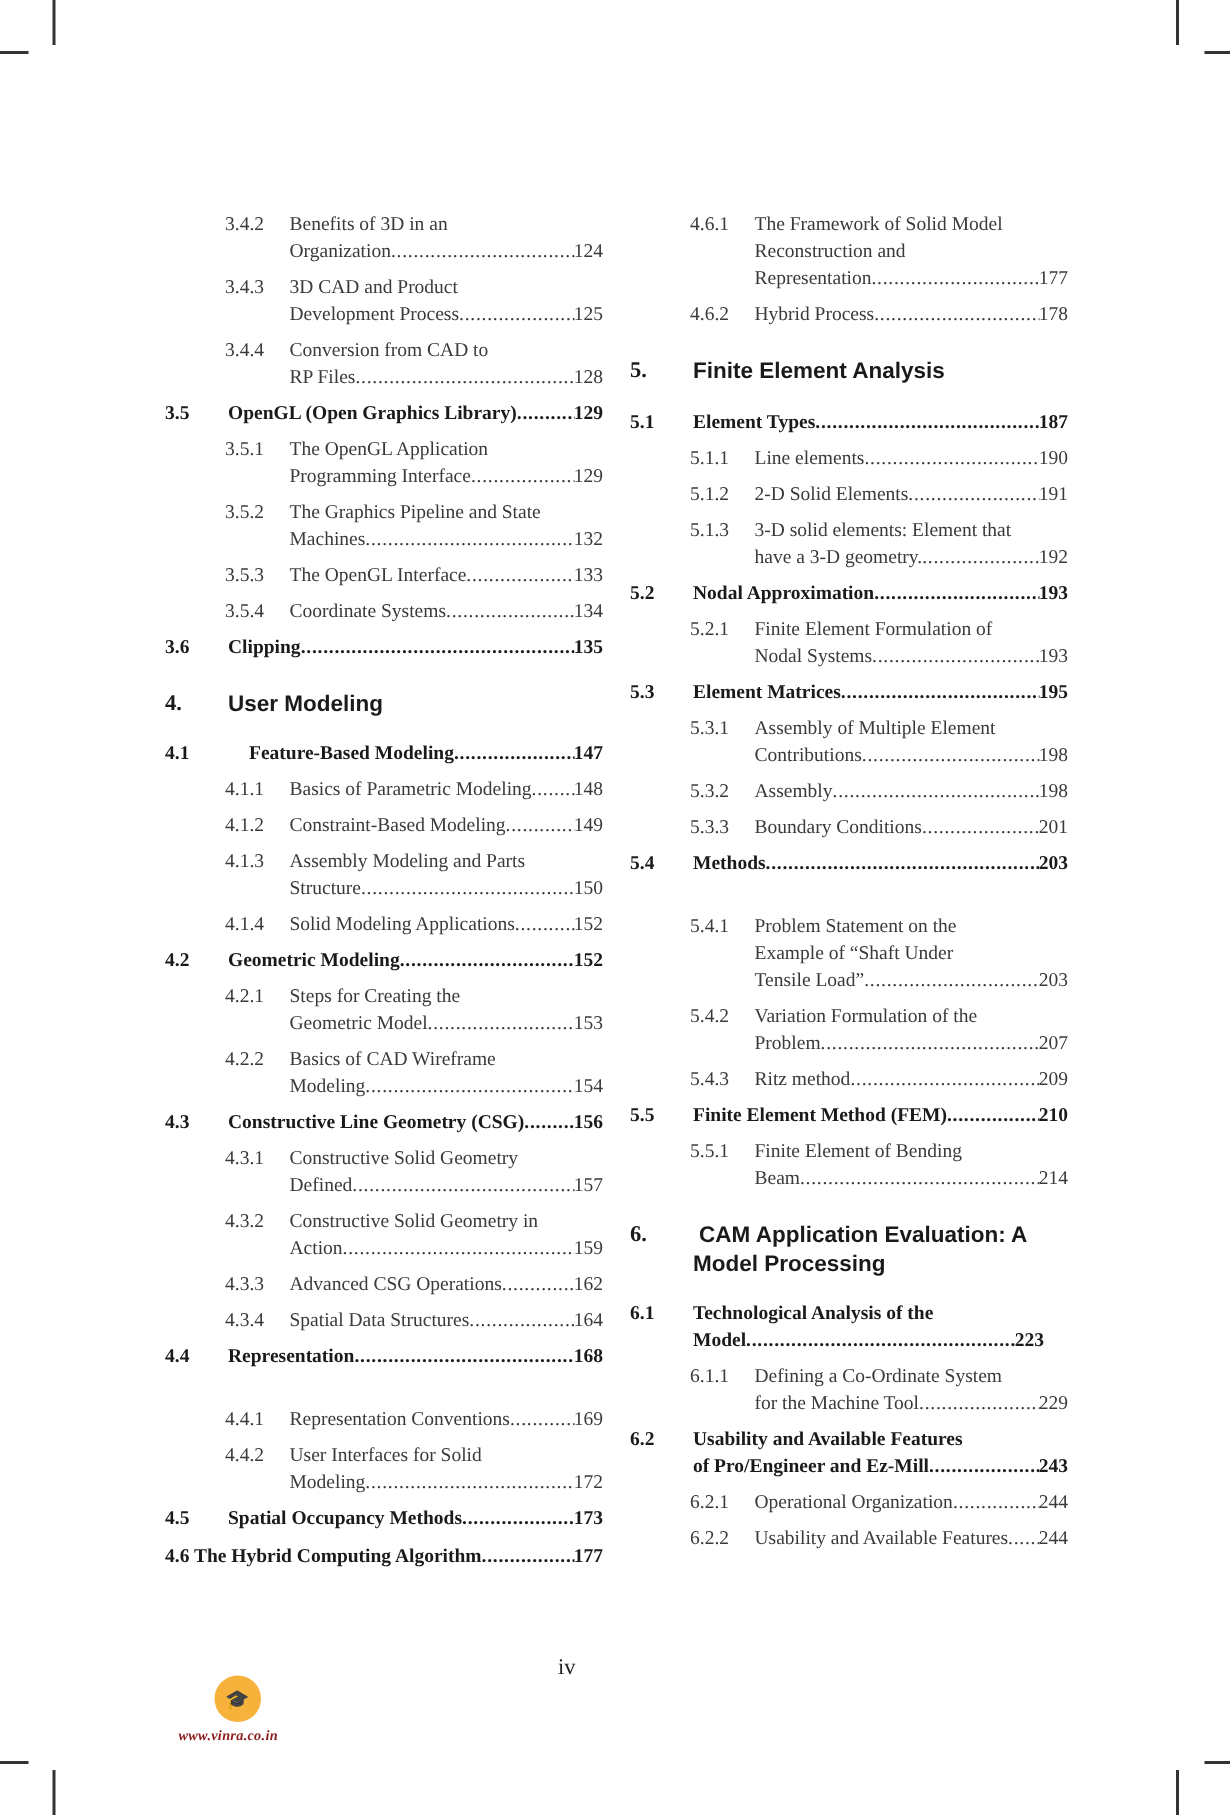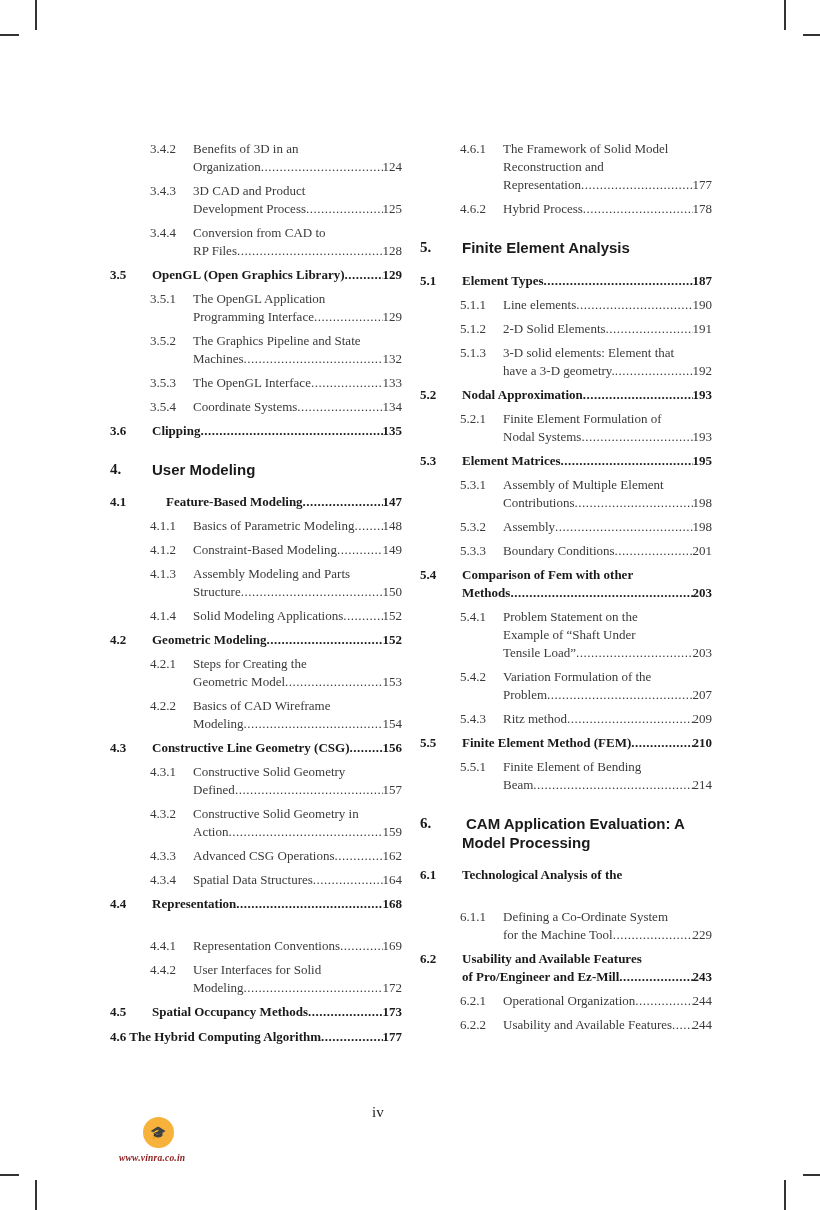--- a/index.html
+++ b/index.html
@@ -484,23 +484,20 @@
           <span class="lbl">Boundary Conditions</span>
           <span class="dots"></span>
           <span class="pg">201</span>
         </div>
       </div>
     </div>
     <div class="entry lv1" style="top: 566px; left: 0px; width: 292px;">
       <span class="num" style="left: 0px;">5.4</span>
       <div class="txt" style="left: 42px; right: 0px;">
         <div class="line">
-          <span class="lbl">Comparison of Fem with other</span>
-        </div>
-        <div class="line">
           <span class="lbl">Methods</span>
           <span class="dots"></span>
           <span class="pg">203</span>
         </div>
       </div>
     </div>
     <div class="entry lv2" style="top: 608px; left: 40px; width: 252px;">
       <span class="num">5.4.1</span>
       <div class="txt" style="left: 43px; right: 0px;">
         <div class="line">
@@ -565,20 +562,25 @@
     <div class="chap" style="top: 814px; left: 0px; width: 100%;">
       <span class="num">6.</span>
       <div style="position: absolute; left: 46px; top: 0px; white-space: nowrap;">CAM Application Evaluation: A</div>
       <div style="position: absolute; left: 42px; top: 19px; white-space: nowrap;">Model Processing</div>
     </div>
     <div class="entry lv1" style="top: 866px; left: 0px; width: 292px;">
       <span class="num" style="left: 0px;">6.1</span>
       <div class="txt" style="left: 42px; right: 16px;">
         <div class="line">
           <span class="lbl">Technological Analysis of the</span>
+        </div>
+        <div class="line">
+          <span class="lbl">Model</span>
+          <span class="dots"></span>
+          <span class="pg">223</span>
         </div>
       </div>
     </div>
     <div class="entry lv2" style="top: 908px; left: 40px; width: 252px;">
       <span class="num">6.1.1</span>
       <div class="txt" style="left: 43px; right: 0px;">
         <div class="line">
           <span class="lbl">Defining a Co-Ordinate System</span>
         </div>
         <div class="line">

